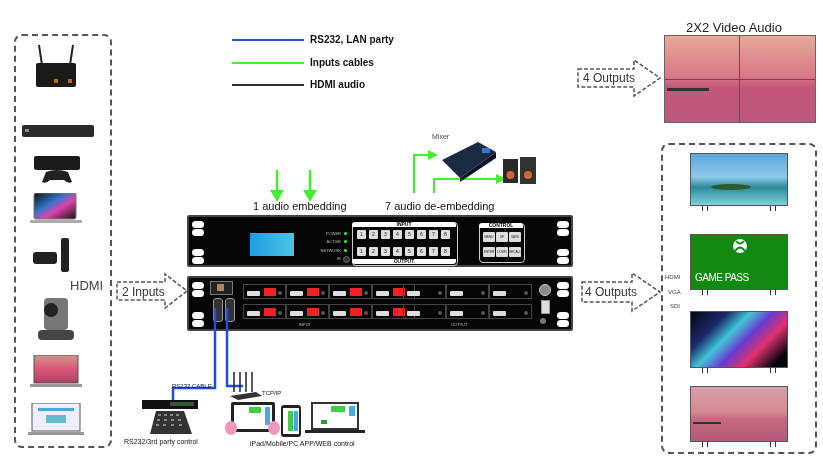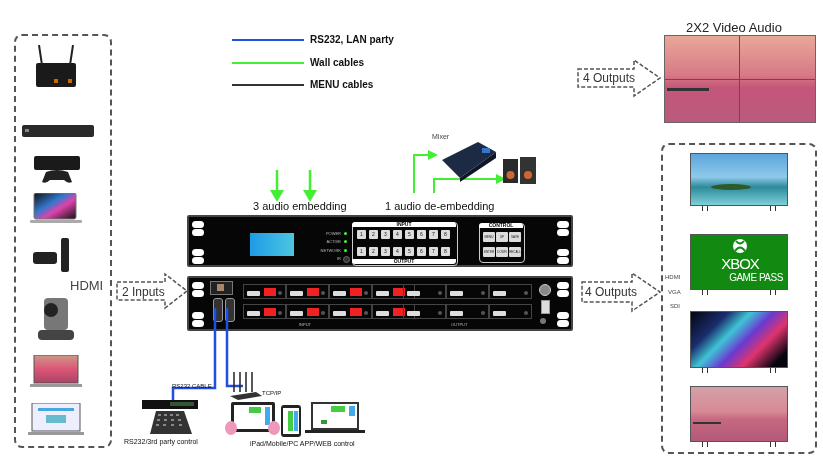--- a/index.html
+++ b/index.html
@@ -26,25 +26,25 @@
 </style>
 </head>
 <body>
 
 <div class="legend-row" style="left:232px;top:34px;">
   <div class="legend-line" style="background:#1f4fe0;"></div>
   <span>RS232, LAN party</span>
 </div>
 <div class="legend-row" style="left:232px;top:57px;">
   <div class="legend-line" style="background:#44ee33;"></div>
-  <span>Wall cables</span>
+  <span>Inputs cables</span>
 </div>
 <div class="legend-row" style="left:232px;top:79px;">
   <div class="legend-line" style="background:#333;"></div>
-  <span>MENU cables</span>
+  <span>HDMI audio</span>
 </div>
 
 <div class="dashed-box" style="left:14px;top:34px;width:98px;height:414px;"></div>
 
 <svg class="device" style="left:26px;top:45px;" width="56" height="45">
   <rect x="10" y="18" width="40" height="24" rx="2" fill="#1a1a1a"></rect>
   <line x1="16" y1="20" x2="13" y2="0" stroke="#222" stroke-width="2"></line>
   <line x1="44" y1="20" x2="47" y2="0" stroke="#222" stroke-width="2"></line>
   <rect x="28" y="34" width="4" height="4" fill="#c60"></rect>
   <rect x="42" y="34" width="4" height="4" fill="#c60"></rect>
@@ -101,41 +101,41 @@
   <path d="M2 10 L50 10 L50 2 L72 19 L50 36 L50 28 L2 28 Z" fill="none" stroke="#555" stroke-width="1.5" stroke-dasharray="4,2"></path>
 </svg>
 <div class="arrow-label" style="left:122px;top:285px;">2 Inputs</div>
 
 <svg class="abs" style="left:265px;top:170px;" width="60" height="34">
   <line x1="12" y1="0" x2="12" y2="24" stroke="#44ee33" stroke-width="2.5"></line>
   <path d="M5 20 L12 32 L19 20 Z" fill="#44ee33"></path>
   <line x1="45" y1="0" x2="45" y2="24" stroke="#44ee33" stroke-width="2.5"></line>
   <path d="M38 20 L45 32 L52 20 Z" fill="#44ee33"></path>
 </svg>
-<div class="label" style="left:253px;top:200px;font-size:11px;">3 audio embedding</div>
+<div class="label" style="left:253px;top:200px;font-size:11px;">1 audio embedding</div>
 
 <svg class="abs" style="left:410px;top:135px;" width="140" height="70">
   <polyline points="4,58 4,20 20,20" fill="none" stroke="#44ee33" stroke-width="2"></polyline>
   <path d="M18 15 L28 20 L18 25 Z" fill="#44ee33"></path>
   <polyline points="24,58 24,44 88,44" fill="none" stroke="#44ee33" stroke-width="2"></polyline>
   <path d="M86 39 L96 44 L86 49 Z" fill="#44ee33"></path>
 </svg>
 <div class="label" style="left:432px;top:133px;font-size:7px;color:#444;">Mixer</div>
 <svg class="abs" style="left:438px;top:140px;" width="60" height="42">
   <path d="M4 20 L40 2 L58 12 L22 38 Z" fill="#1c2a44"></path>
   <path d="M22 38 L58 12 L58 18 L22 42 Z" fill="#0e1627"></path>
   <rect x="44" y="8" width="8" height="5" fill="#37c"></rect>
 </svg>
 <svg class="abs" style="left:503px;top:157px;" width="34" height="28">
   <rect x="0" y="2" width="15" height="24" fill="#2a2a2a"></rect>
   <circle cx="7.5" cy="18" r="4" fill="#c63"></circle>
   <rect x="17" y="0" width="16" height="27" fill="#333"></rect>
   <circle cx="25" cy="18" r="4" fill="#c63"></circle>
 </svg>
-<div class="label" style="left:385px;top:200px;font-size:11px;">1 audio de-embedding</div>
+<div class="label" style="left:385px;top:200px;font-size:11px;">7 audio de-embedding</div>
 
 <div class="rack" style="left:187px;top:215px;width:386px;height:52px;">
   <div class="ear-hole" style="left:3px;top:4px;"></div>
   <div class="ear-hole" style="left:3px;top:12px;"></div>
   <div class="ear-hole" style="left:3px;top:32px;"></div>
   <div class="ear-hole" style="left:3px;top:40px;"></div>
   <div class="ear-hole" style="left:368px;top:4px;"></div>
   <div class="ear-hole" style="left:368px;top:12px;"></div>
   <div class="ear-hole" style="left:368px;top:32px;"></div>
   <div class="ear-hole" style="left:368px;top:40px;"></div>
@@ -348,22 +348,21 @@
   <div class="abs" style="left:20px;top:30px;width:40px;height:6px;background:#2d5a2a;border-radius:50%;"></div>
 </div>
 <div class="tv-leg" style="left:702px;top:206px;"></div>
 <div class="tv-leg" style="left:770px;top:206px;"></div>
 
 <div class="tv" style="left:690px;top:234px;width:98px;height:56px;background:#128a12;">
   <svg class="abs" style="left:41px;top:3px;" width="16" height="16">
     <circle cx="8" cy="8" r="7" fill="#fff"></circle>
     <path d="M4 3 Q8 8 12 3 M3 13 Q8 6 13 13" stroke="#128a12" stroke-width="2" fill="none"></path>
   </svg>
-  <div class="abs" style="left:0;top:20px;width:98px;text-align:center;color:#fff;font-size:15px;letter-spacing:-1px;">XBOX</div>
-  <div class="abs" style="left:16px;top:37px;width:98px;text-align:center;color:#fff;font-size:10px;letter-spacing:-0.5px;">GAME PASS</div>
+  <div class="abs" style="left:4px;top:37px;width:98px;text-align:left;color:#fff;font-size:10px;letter-spacing:-0.5px;">GAME PASS</div>
 </div>
 <div class="tv-leg" style="left:702px;top:290px;"></div>
 <div class="tv-leg" style="left:770px;top:290px;"></div>
 
 <div class="tv" style="left:690px;top:311px;width:98px;height:57px;background:linear-gradient(135deg,#050510 0%,#1a2d6e 25%,#3fc5d5 40%,#6a3ad0 55%,#e0336e 70%,#050510 90%);"></div>
 <div class="tv-leg" style="left:702px;top:368px;"></div>
 <div class="tv-leg" style="left:770px;top:368px;"></div>
 
 <div class="tv" style="left:690px;top:386px;width:98px;height:56px;background:linear-gradient(180deg,#d4a0a8 0%,#d88a94 45%,#c66880 60%,#b35a78 100%);">
   <div class="abs" style="left:2px;top:35px;width:28px;height:2px;background:#333;"></div>

